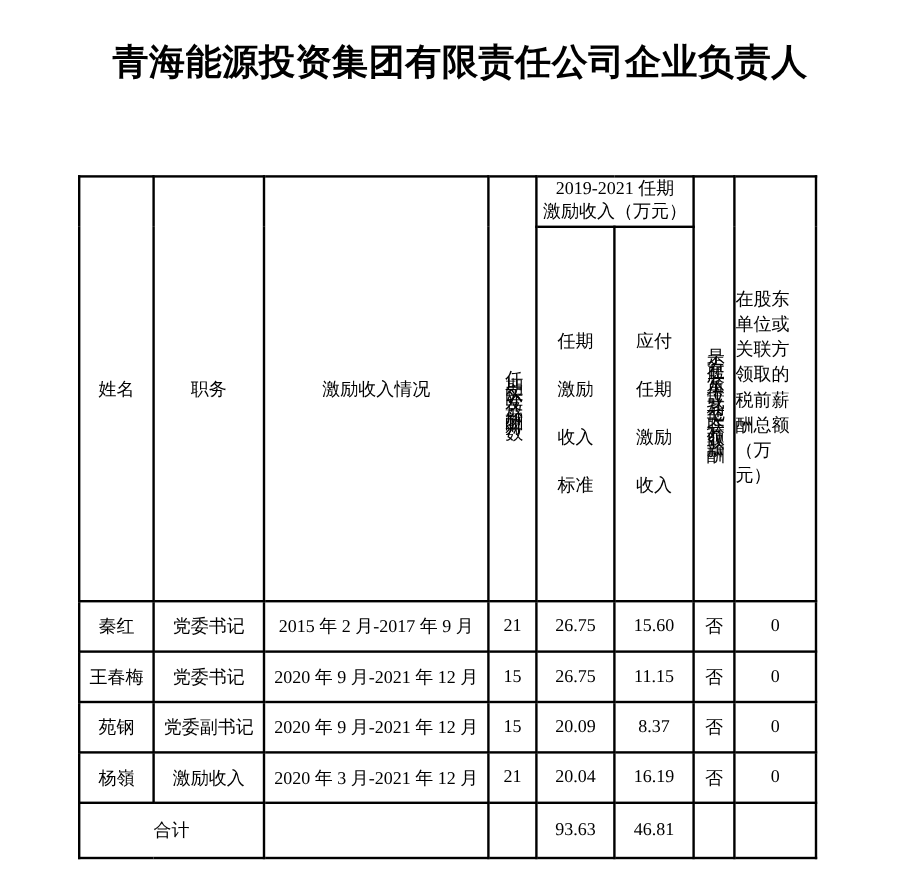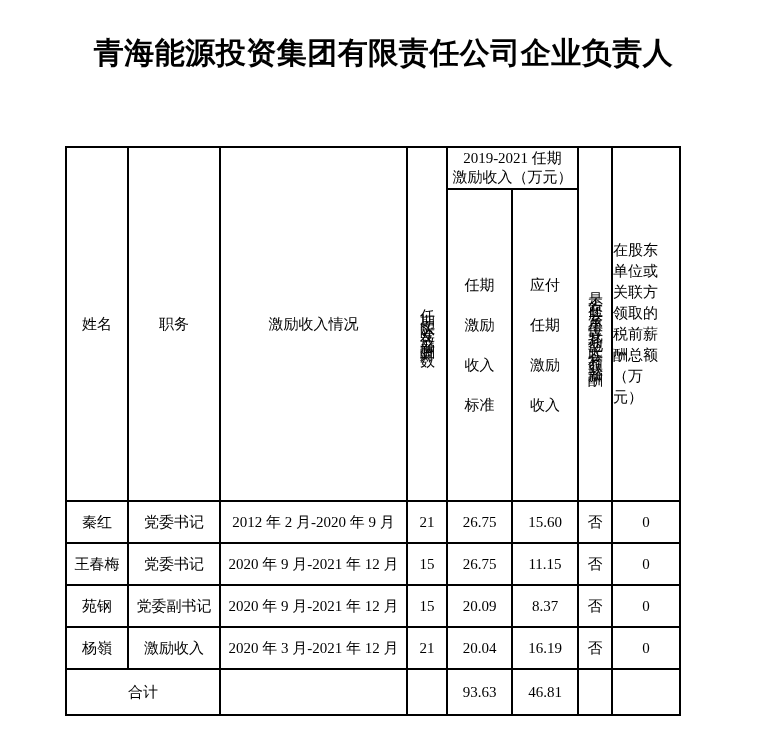--- a/index.html
+++ b/index.html
@@ -125,21 +125,21 @@
 标准</td>
       <td class="stack">应付
 任期
 激励
 收入</td>
     </tr>
 
     <tr class="data-row">
       <td>秦红</td>
       <td>党委书记</td>
-      <td>2012 年 2 月-2020 年 9 月</td>
+      <td>2015 年 2 月-2017 年 9 月</td>
       <td>21</td>
       <td>26.75</td>
       <td>15.60</td>
       <td>否</td>
       <td>0</td>
     </tr>
 
     <tr class="data-row">
       <td>王春梅</td>
       <td>党委书记</td>

